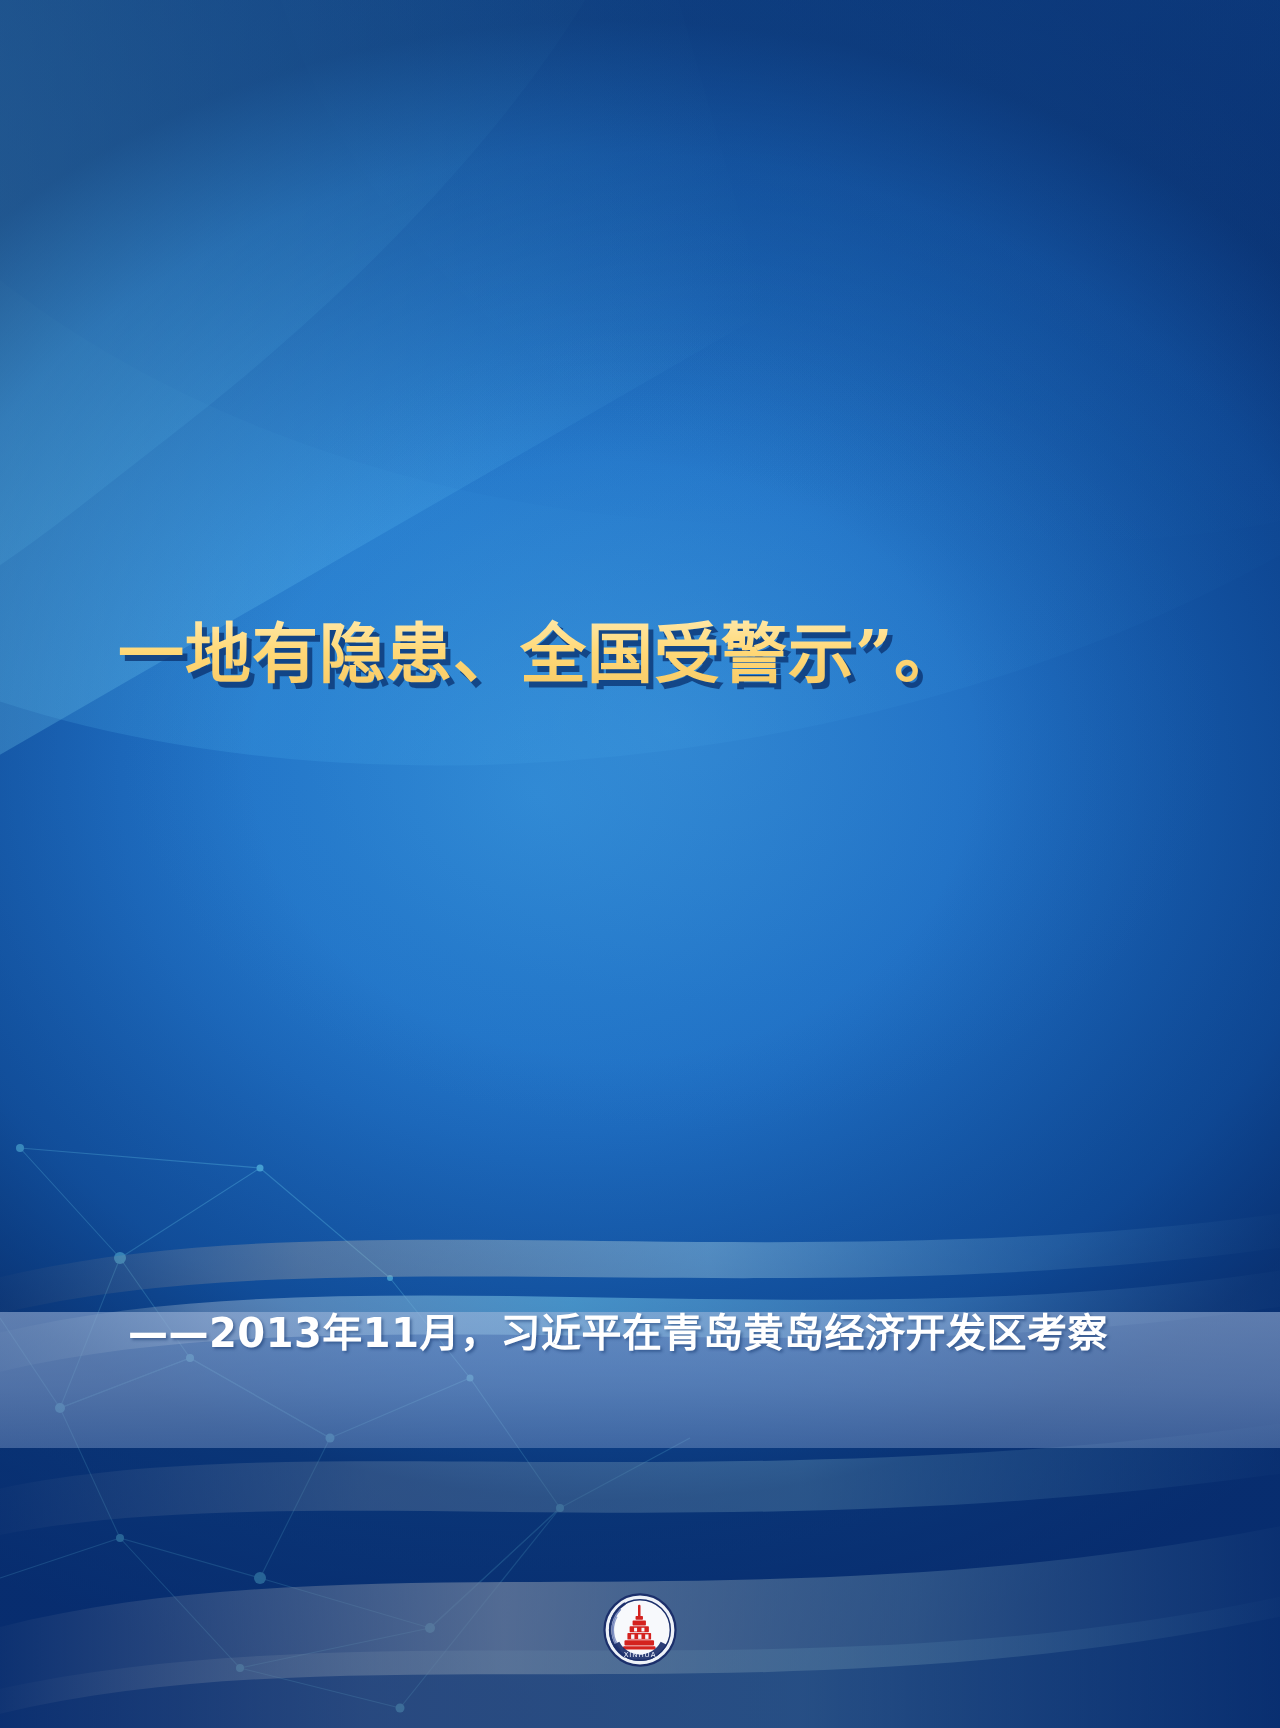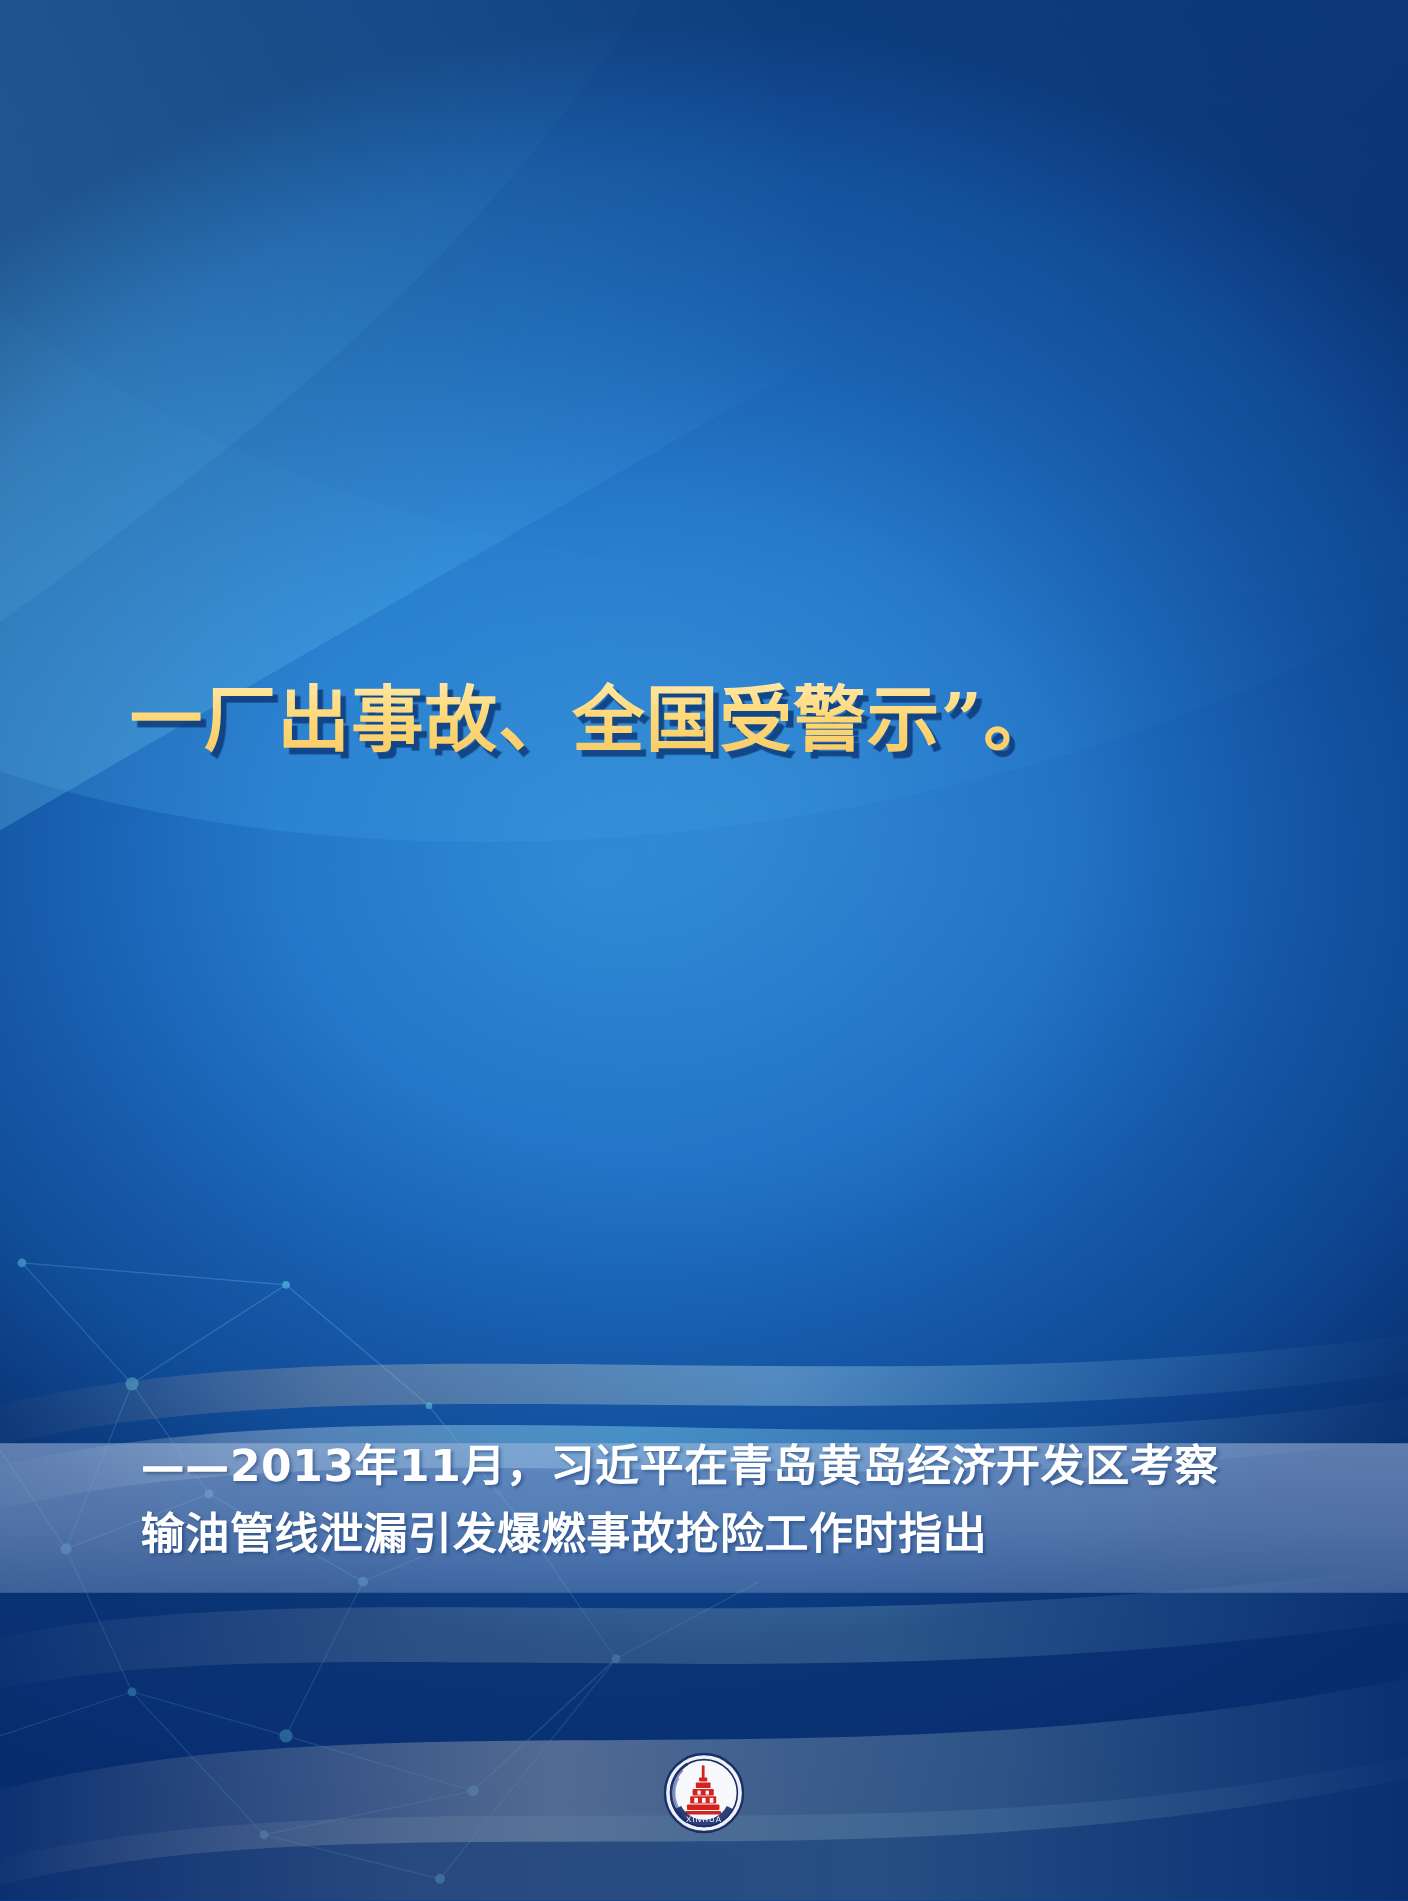--- a/index.html
+++ b/index.html
@@ -230,27 +230,26 @@
     <path d="M-40 120 C 300 20, 780 120, 1320 40 L1320 74 C 780 156, 300 58, -40 156 Z" fill="url(#streak3)" opacity="0.85"></path>
     <path d="M-40 175 C 320 72, 820 182, 1320 96 L1320 132 C 820 220, 320 112, -40 214 Z" fill="url(#streak1)"></path>
     <path d="M-40 330 C 260 250, 700 340, 1320 250 L1320 300 C 700 392, 260 300, -40 376 Z" fill="url(#streak2)" opacity="0.6"></path>
     <path d="M-40 470 C 330 360, 760 470, 1320 350 L1320 440 C 760 566, 330 452, -40 556 Z" fill="url(#streak4)" opacity="0.85"></path>
     <path d="M-40 530 C 360 430, 800 540, 1320 420 L1320 560 L-40 560 Z" fill="url(#streak2)" opacity="0.55"></path>
   </svg>
 
   <div class="bg-layer vignette"></div>
 
   <div class="quote-block">
-    <div class="quote-line">一厂出事故、全国受警示”。</div>
+    <div class="quote-line">一地有隐患、全国受警示”。</div>
   </div>
 
   <div class="attrib-band"></div>
   <div class="attrib-text">
     <div class="attrib-line">——2013年11月，习近平在青岛黄岛经济开发区考察</div>
-    <div class="attrib-line">输油管线泄漏引发爆燃事故抢险工作时指出</div>
   </div>
 
   <div class="footer">
     <svg class="logo-mark" viewBox="0 0 100 100">
       <circle cx="50" cy="50" r="48" fill="#eef2f8" stroke="#1b2f6b" stroke-width="3"></circle>
       <circle cx="50" cy="50" r="41" fill="#f7f9fc" stroke="#1b2f6b" stroke-width="2"></circle>
 
       <path d="M30 14 A42 42 0 0 0 30 86" fill="none" stroke="#1b2f6b" stroke-width="3.4" opacity="0.9"></path>
       <path d="M24 22 A40 40 0 0 0 24 78" fill="none" stroke="#3b54a0" stroke-width="2" opacity="0.7"></path>
       <path d="M19 32 A36 36 0 0 0 19 68" fill="none" stroke="#3b54a0" stroke-width="1.6" opacity="0.55"></path>

